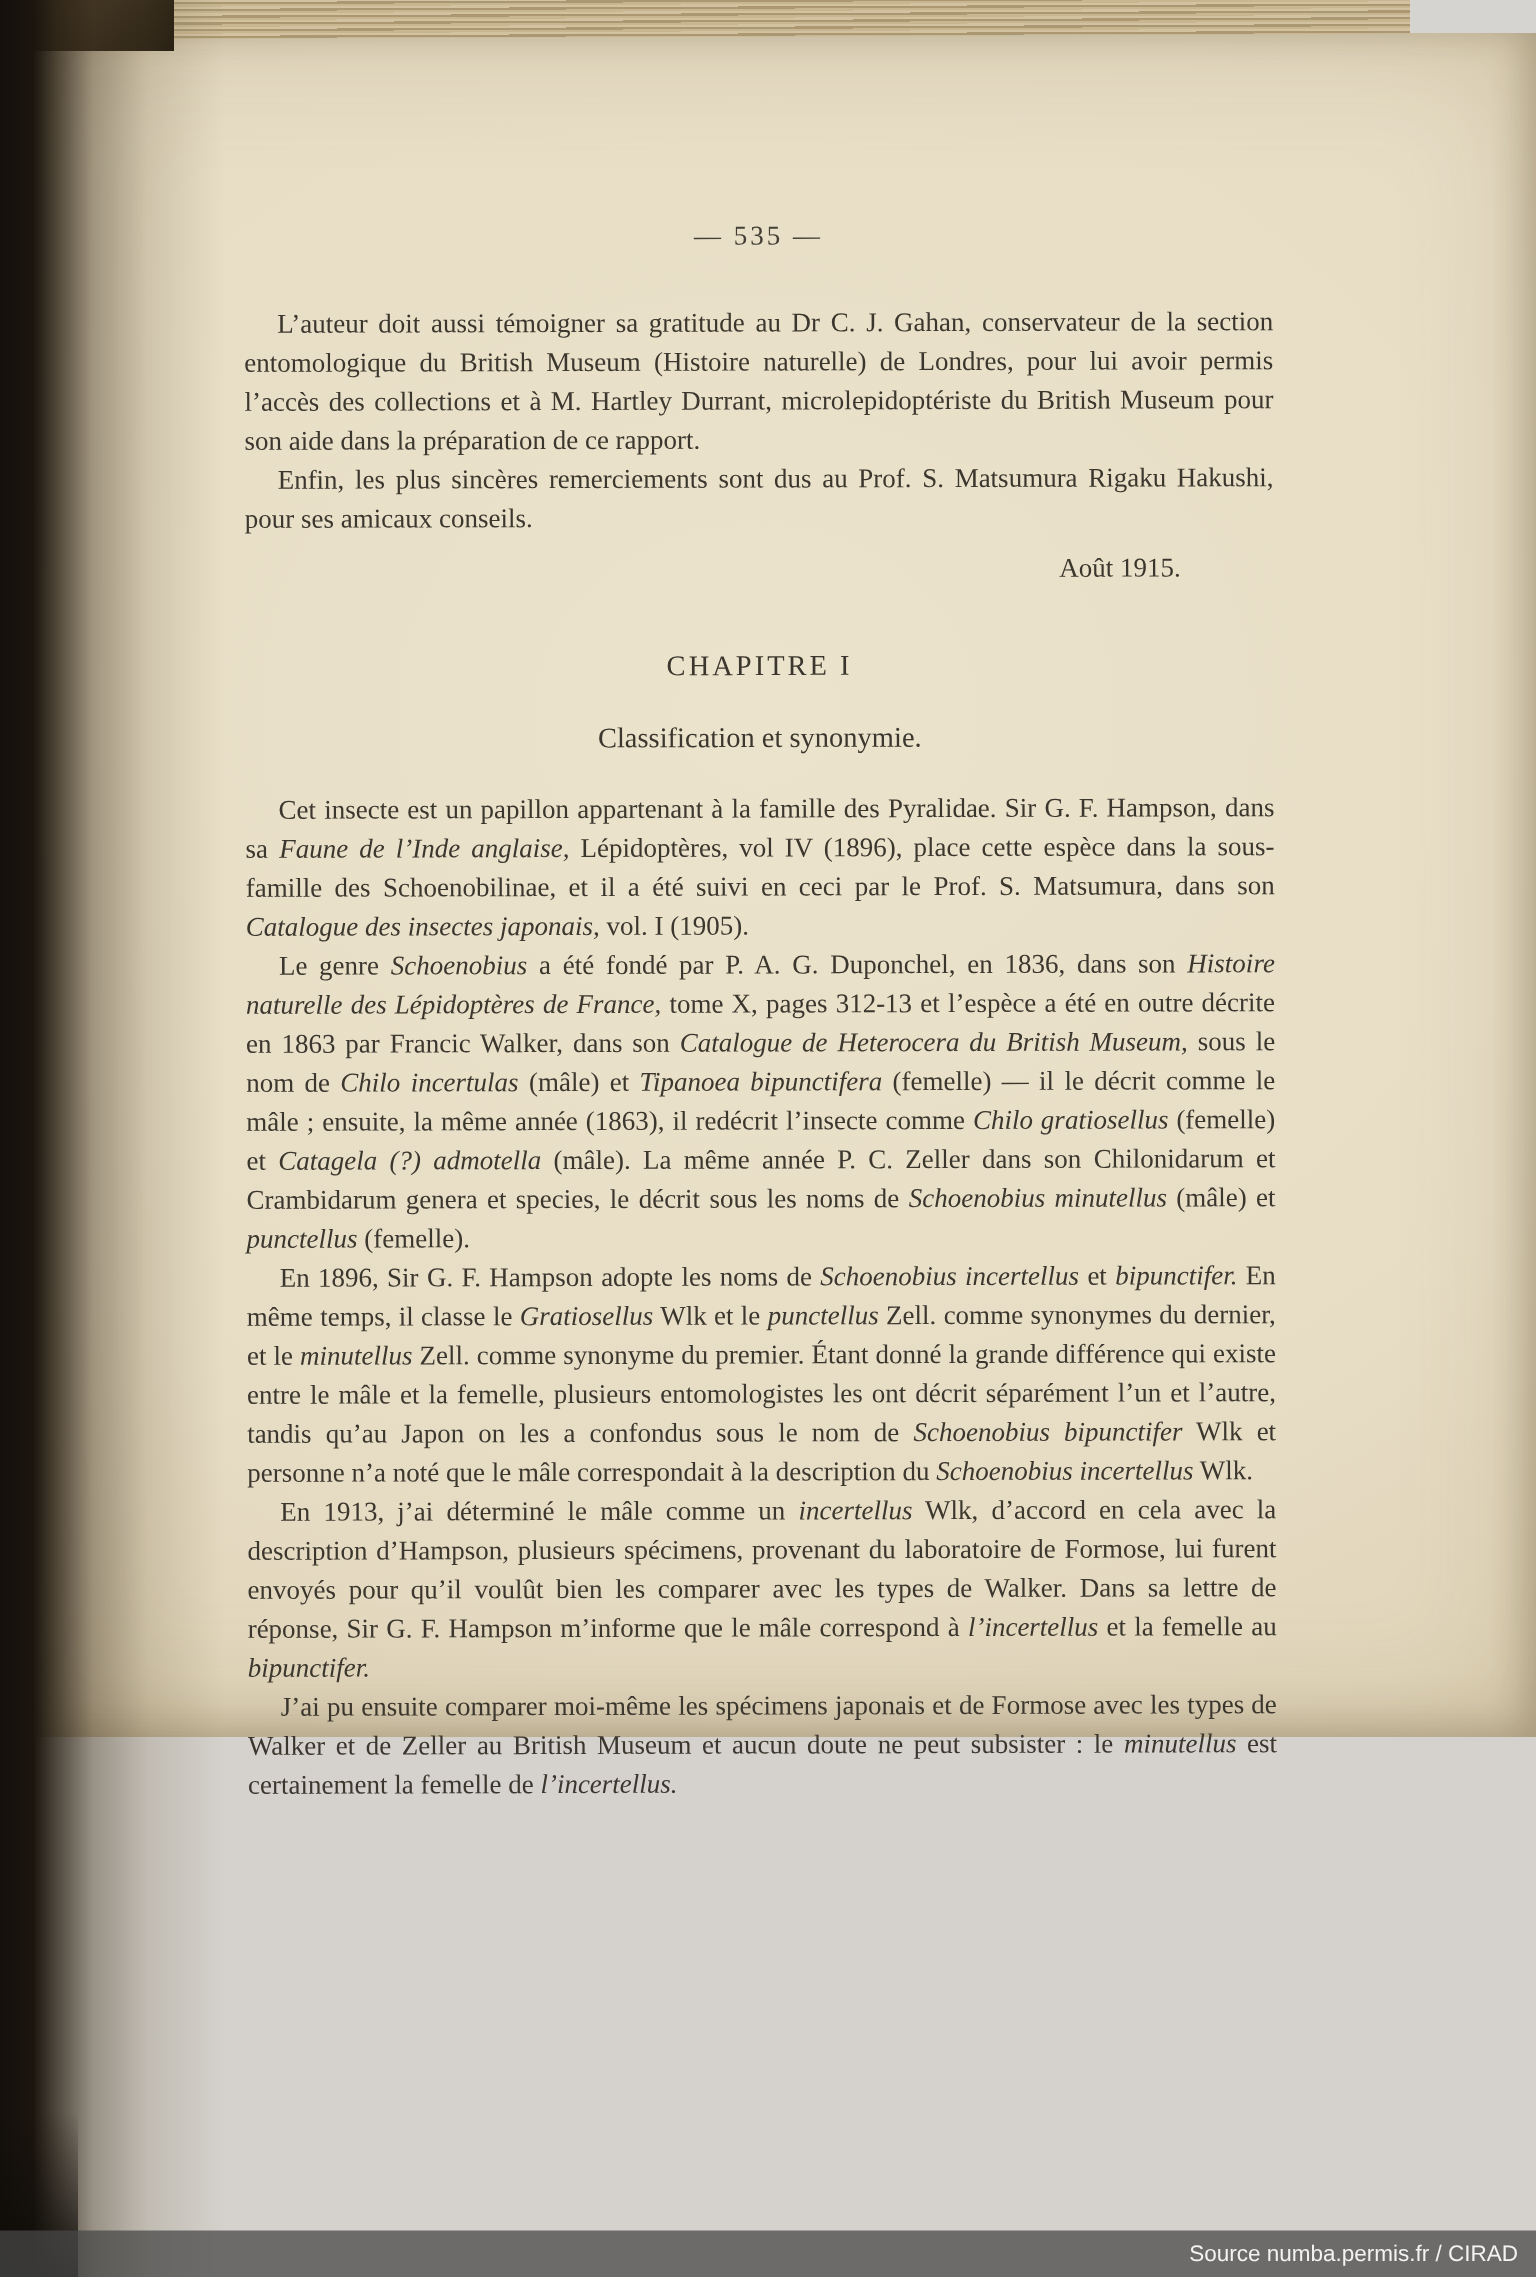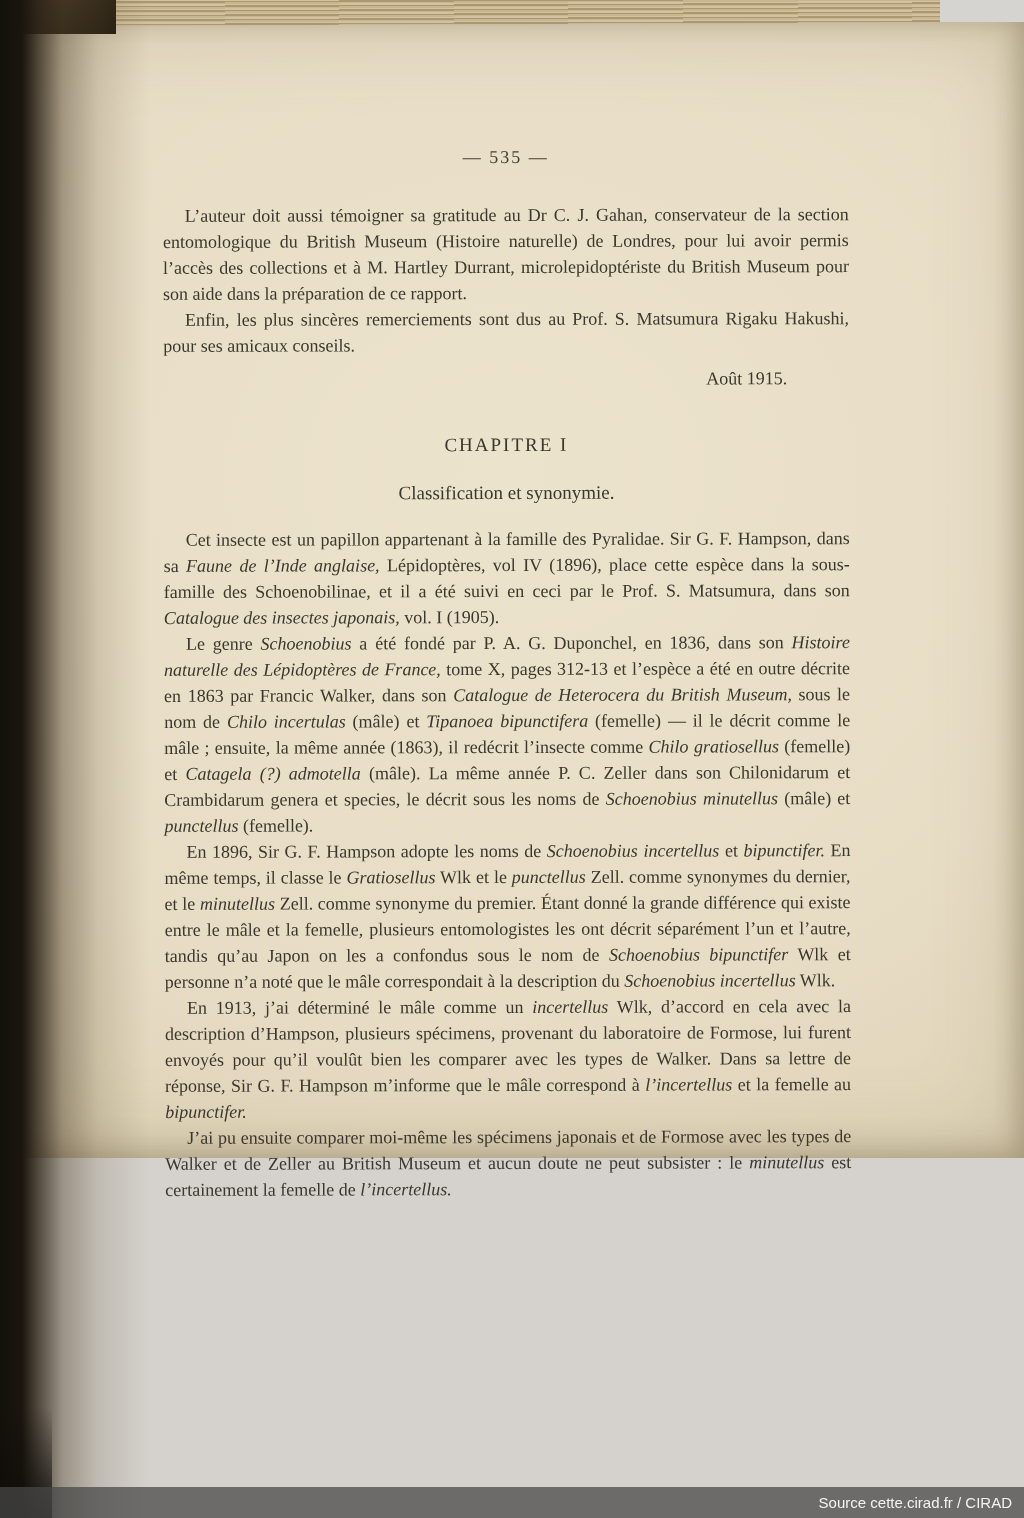--- a/index.html
+++ b/index.html
@@ -106,15 +106,15 @@
         <p class="para"><span>J’ai pu ensuite comparer moi-même les spécimens japonais et de Formose avec les types de Walker et de Zeller au British Museum et aucun doute ne peut subsister : le </span><em>minutellus</em><span> est certainement la femelle de </span><em>l’incertellus.</em></p>
       </div>
   </div>
 
   <div class="page-edges"></div>
   <div class="cover-corner"></div>
   <div class="gutter"></div>
   <div class="bottom-corner"></div>
 
   <div class="footer-bar">
-    <span class="footer-text">Source cette.cirad.fr / CIRAD</span>
+    <span class="footer-text">Source numba.permis.fr / CIRAD</span>
   </div>
 </div>
 
 </body></html>

